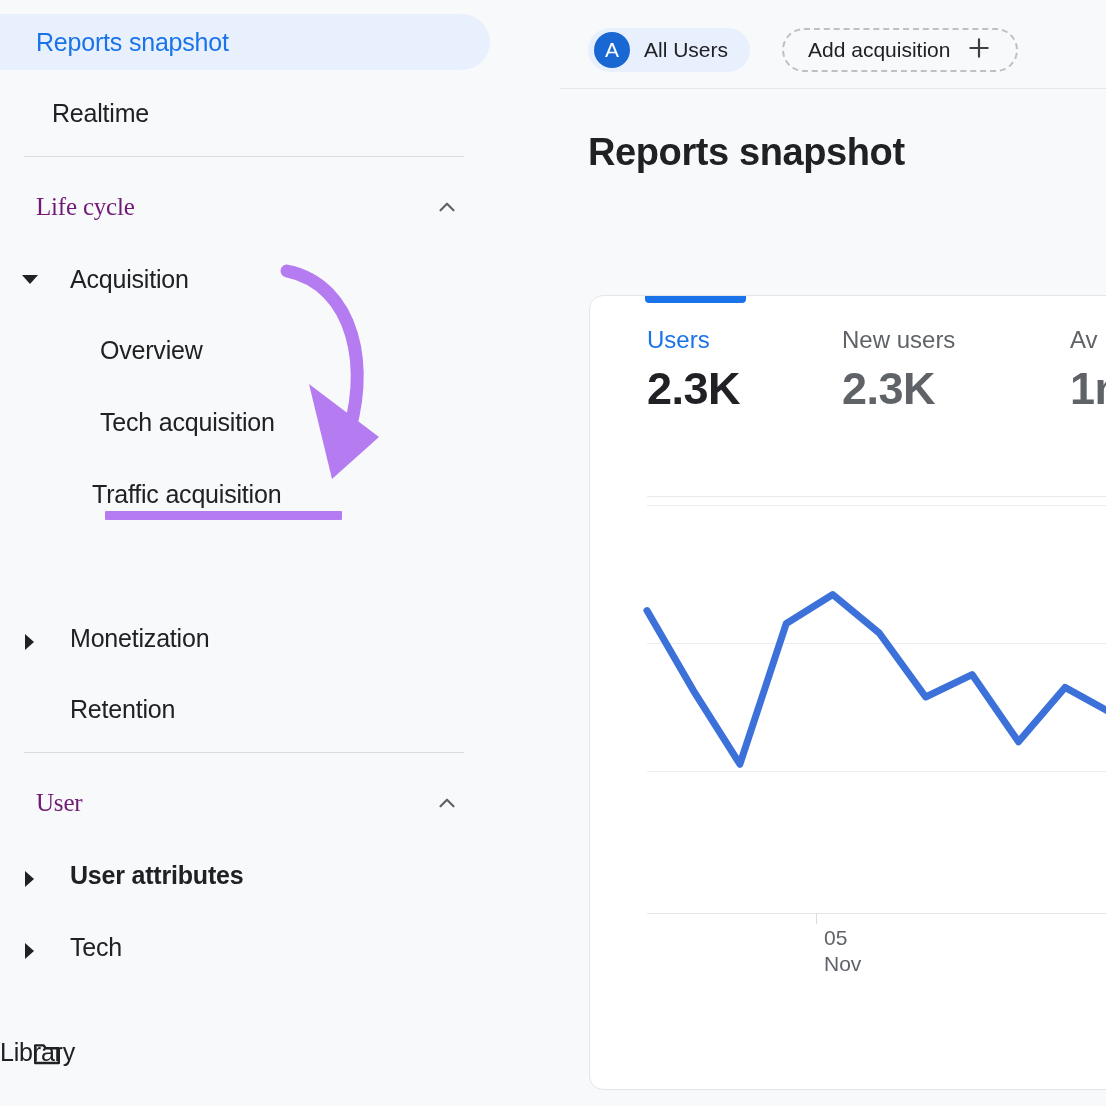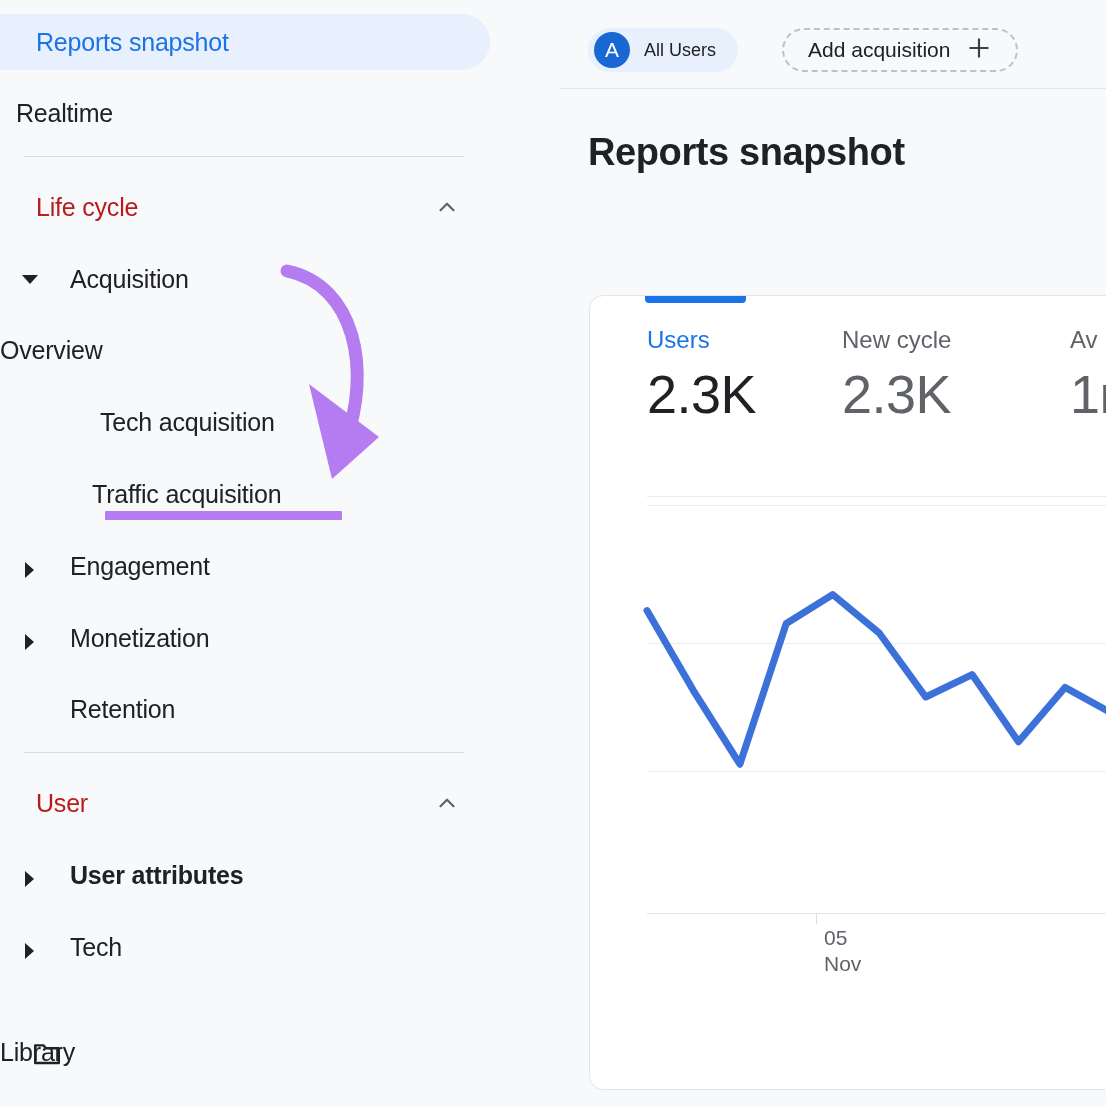--- a/index.html
+++ b/index.html
@@ -41,22 +41,23 @@
 
   .nav-label {
     font-size: 25px;
     color: #202124;
     letter-spacing: -0.2px;
     white-space: nowrap;
   }
   .nav-row.active .nav-label { color: #1a73e8; font-weight: 500; }
 
   .nav-label.section {
-    color: #b91c1c;
+    color: #701a75;
     font-weight: 400;
+    font-family: Liberation Serif, serif;
   }
 
   
   .tri {
     position: absolute;
     width: 0; height: 0;
   }
   .tri-down {
     border-left: 8px solid transparent;
     border-right: 8px solid transparent;
@@ -135,21 +136,21 @@
     width: 36px; height: 36px;
     border-radius: 50%;
     background: #1967d2;
     color: #fff;
     font-size: 21px;
     display: flex;
     align-items: center;
     justify-content: center;
   }
   #all-users-label {
-    font-size: 18px;
+    font-size: 21px;
     color: #202124;
     white-space: nowrap;
   }
 
   #add-comparison {
     position: absolute;
     left: 222px; top: 28px;
     height: 44px;
     display: flex;
     align-items: center;
@@ -200,24 +201,25 @@
     top: 30px;
   }
   .metric-label {
     font-size: 24px;
     white-space: nowrap;
     color: #5f6368;
   }
   .metric.selected .metric-label { color: #1a73e8; }
   .metric-value {
     margin-top: 9px;
-    font-size: 54px;
+    font-size: 45px;
     color: #5f6368;
     letter-spacing: -0.5px;
     white-space: nowrap;
+    font-weight: bold;
   }
   .metric.selected .metric-value { color: #202124; }
 
   #metric-sep {
     position: absolute;
     left: 57px; top: 200px;
     width: 483px; height: 1px;
     background: #e8eaed;
   }
 
@@ -263,55 +265,51 @@
 </head>
 <body>
 
 <div id="sidebar">
 
   <div class="nav-row active" style="top:14px">
     <span class="nav-label" style="margin-left:36px">Reports snapshot</span>
   </div>
 
   <div class="nav-row" style="top:85px">
-    <span class="nav-label" style="margin-left:16px">Realtime</span>
+    <span class="nav-label" style="margin-left:52px">Realtime</span>
   </div>
 
   <div class="divider" style="top:156px"></div>
 
   <div class="nav-row" style="top:179px">
     <span class="nav-label section" style="margin-left:36px">Life cycle</span>
     <span class="chevron-up" style="left:434px; top:15px">
       <svg width="26" height="26" viewBox="0 0 24 24">
           <path d="M6 15l6-6 6 6" fill="none" stroke="#5f6368" stroke-width="2" stroke-linecap="round" stroke-linejoin="round"></path>
         </svg>
     </span>
   </div>
 
   <div class="nav-row" style="top:251px">
     <span class="tri tri-down" style="left:22px; top:24px"></span>
     <span class="nav-label" style="margin-left:70px; font-weight:500">Acquisition</span>
   </div>
 
   <div class="nav-row" style="top:322px">
-    <span class="nav-label" style="">Overview</span>
+    <span class="nav-label" style="margin-left:100px">Overview</span>
   </div>
 
   <div class="nav-row" style="top:394px">
     <span class="nav-label" style="margin-left:100px">Tech acquisition</span>
   </div>
 
   <div class="nav-row" style="top:466px">
     <span class="nav-label" style="margin-left:92px">Traffic acquisition</span>
   </div>
 
-  <div class="nav-row" style="top:538px">
-    <span class="tri tri-right" style="left:25px; top:24px"></span>
-    <span class="nav-label" style="margin-left:70px; font-weight:500">Engagement</span>
-  </div>
 
   <div class="nav-row" style="top:610px">
     <span class="tri tri-right" style="left:25px; top:24px"></span>
     <span class="nav-label" style="margin-left:70px; font-weight:500">Monetization</span>
   </div>
 
   <div class="nav-row" style="top:681px">
     <span class="nav-label" style="margin-left:70px">Retention</span>
   </div>
 
@@ -369,21 +367,21 @@
   <div id="metric-card">
 
     <div id="tab-indicator"></div>
 
     <div class="metric selected" style="left:57px">
       <div class="metric-label">Users</div>
       <div class="metric-value">2.3K</div>
     </div>
 
     <div class="metric" style="left:252px">
-      <div class="metric-label">New cycle</div>
+      <div class="metric-label">New users</div>
       <div class="metric-value">2.3K</div>
     </div>
 
     <div class="metric" style="left:480px">
       <div class="metric-label">Av</div>
       <div class="metric-value">1m</div>
     </div>
 
     <div id="metric-sep"></div>
 

